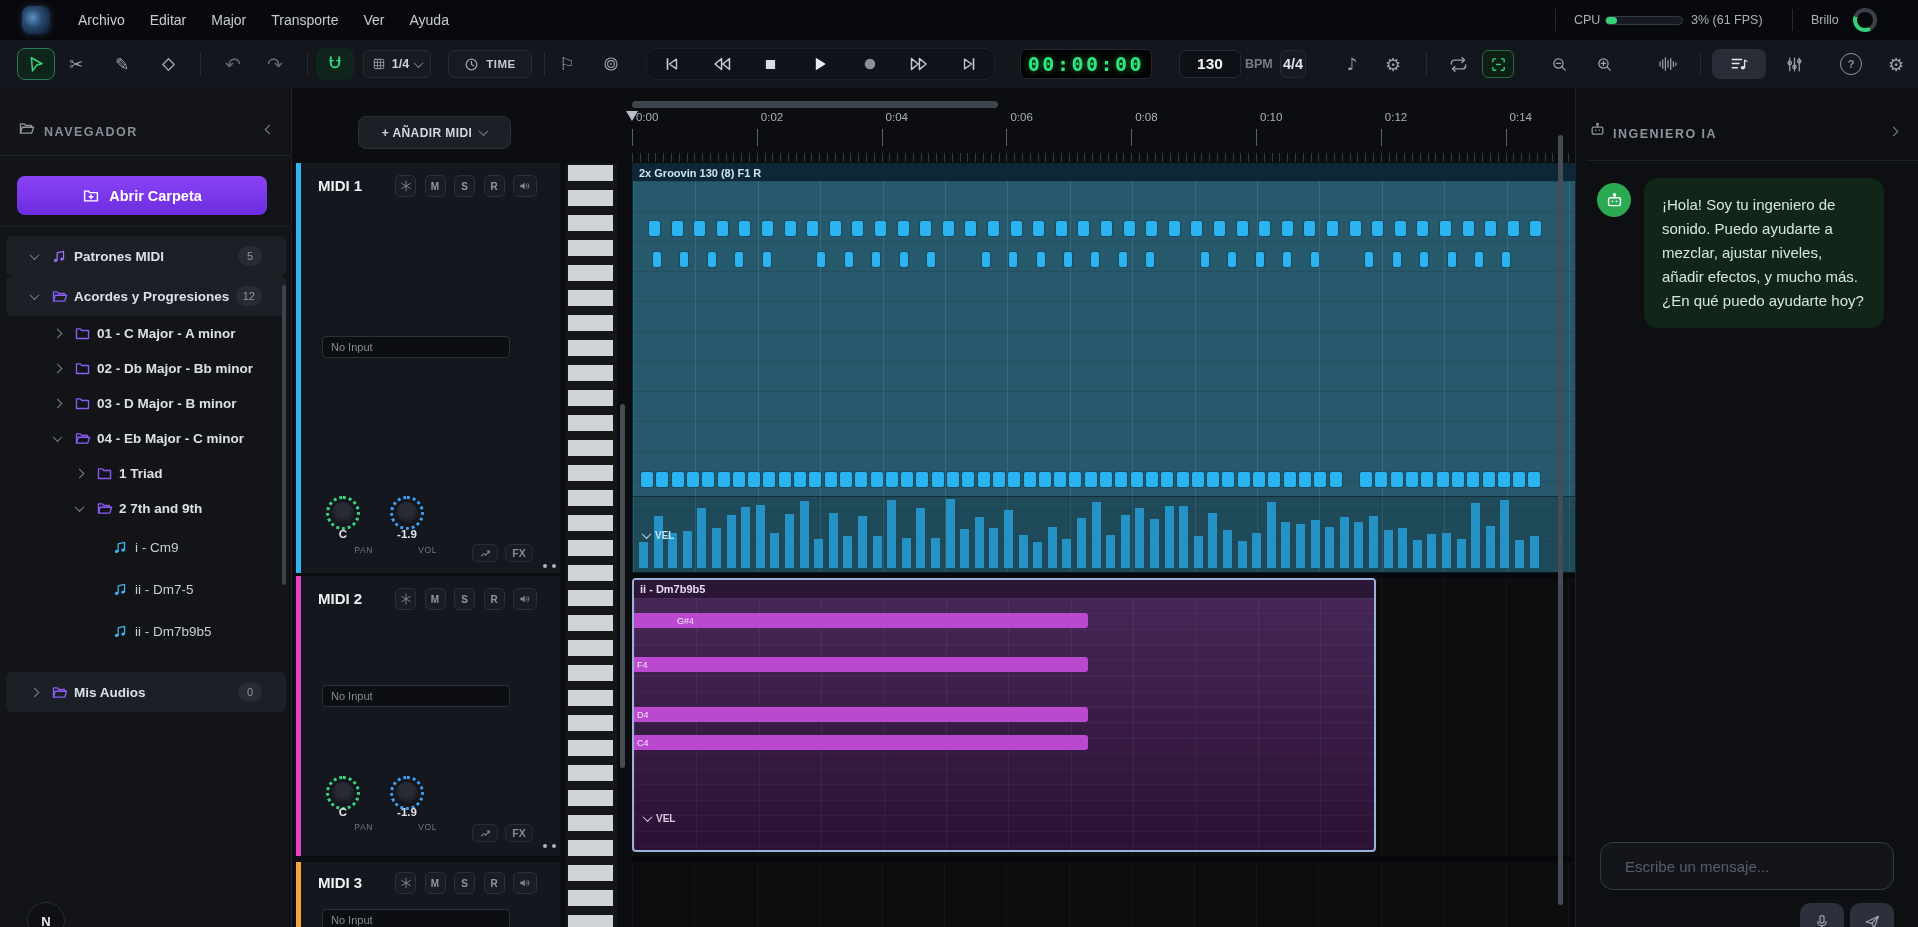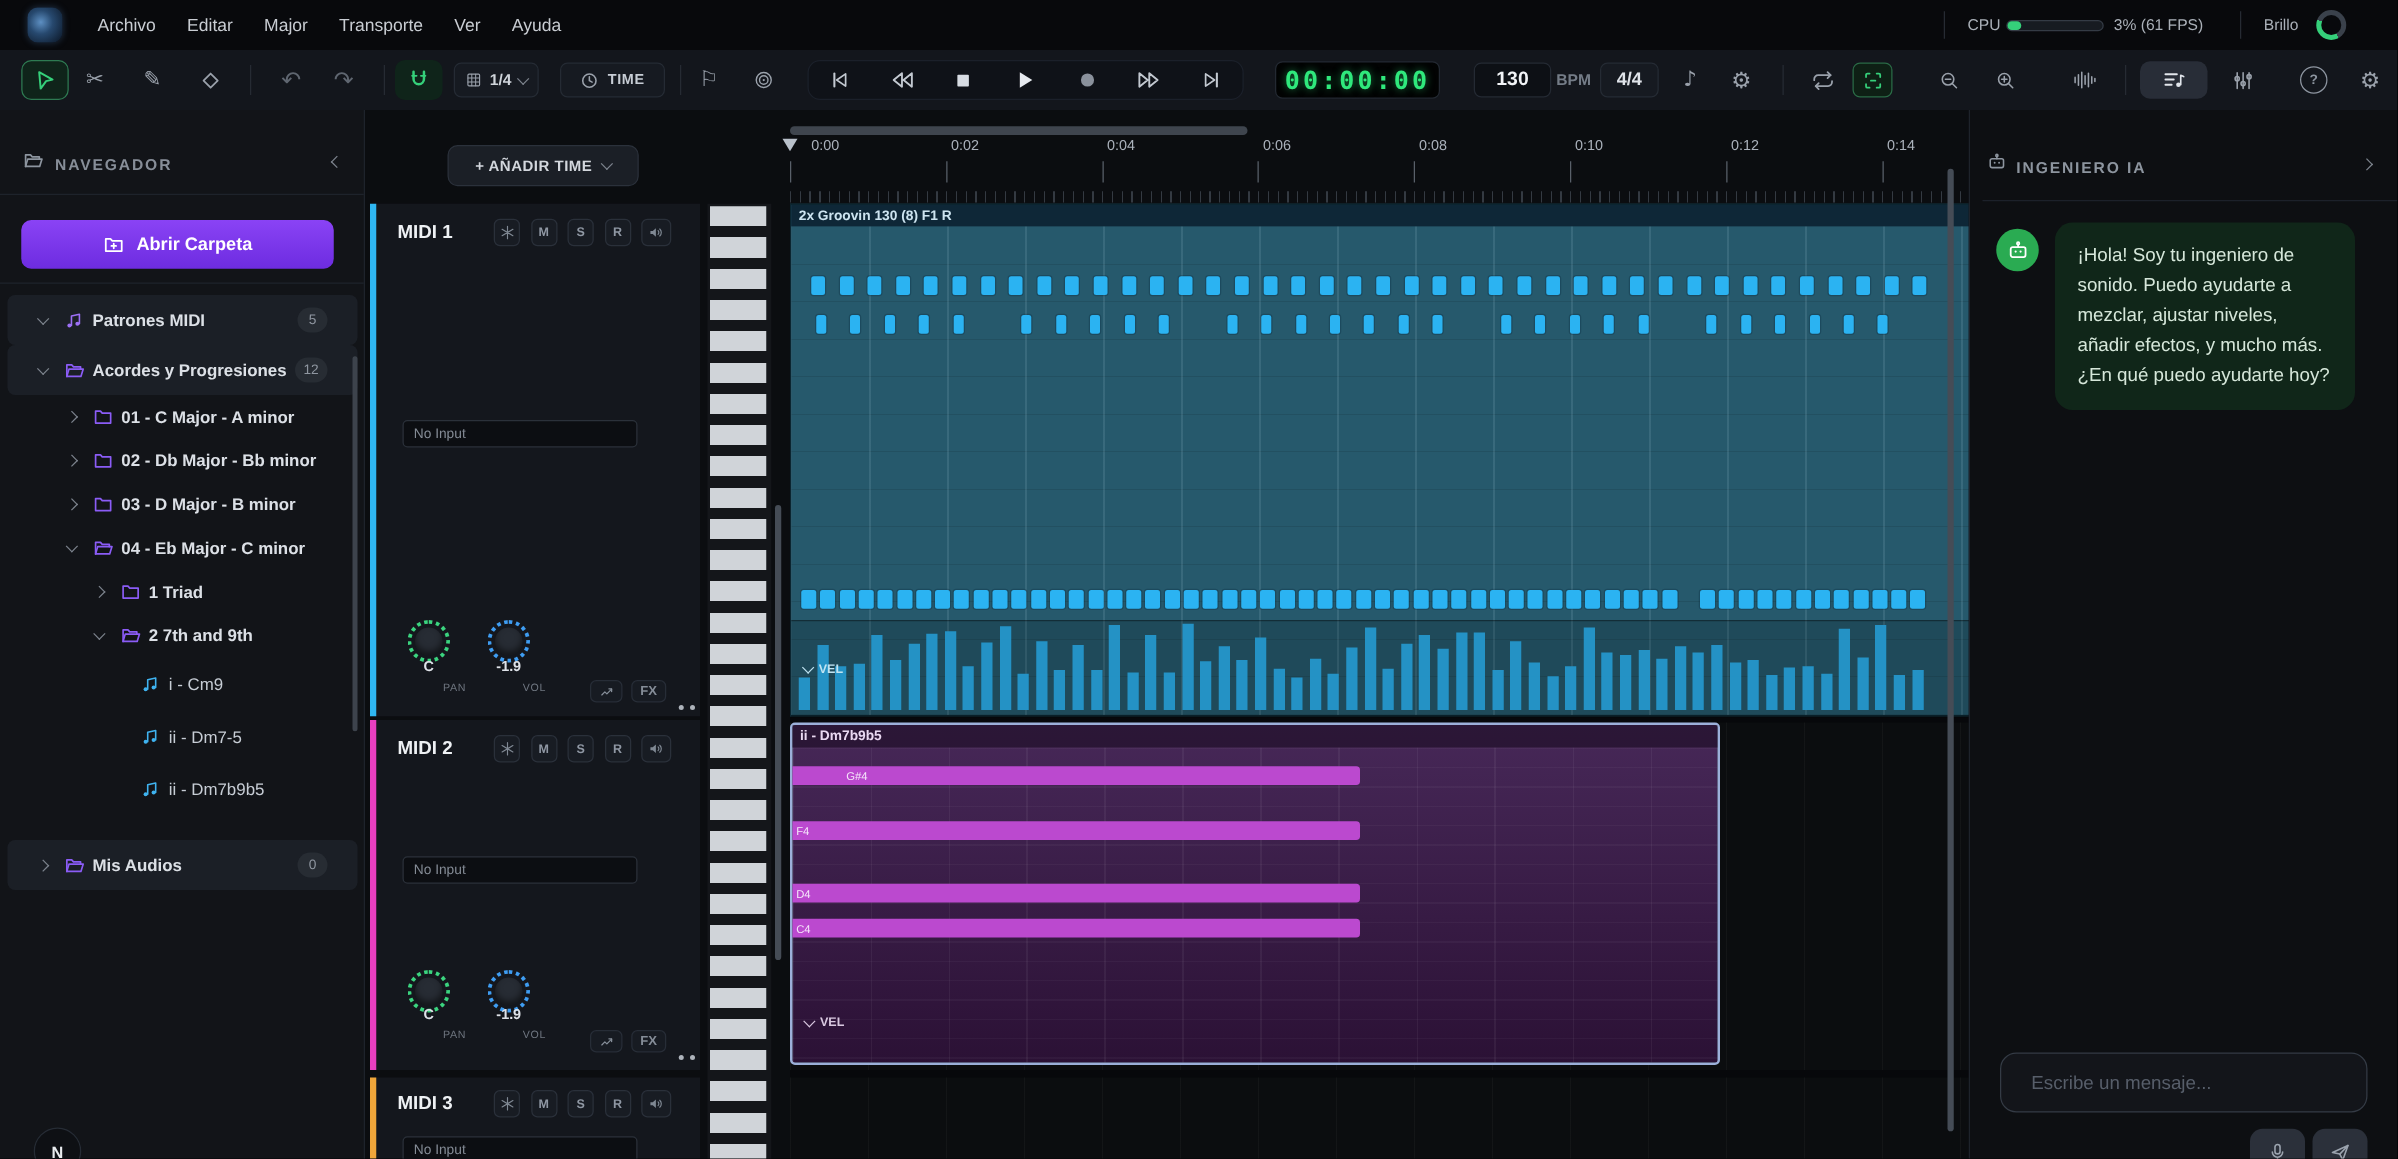--- a/index.html
+++ b/index.html
@@ -33,21 +33,21 @@
   .tico { color:#9aa1ab; }
   .dim { color:#5f6670; }
   #grid-box,#time-box,#sig-box { background:#161a21; border:1px solid #252b34; border-radius:6px; }
   #clock-box { position:absolute; left:1020px; top:49px; width:132px; height:30px; background:#020303; border:1px solid #232932; border-radius:6px;
                display:flex; align-items:center; justify-content:center;
                font-family:"DejaVu Sans Mono", monospace; font-weight:bold; font-size:20px; letter-spacing:2.5px; color:#2fe87c;
                text-shadow:0 0 7px rgba(46,232,124,.55); }
   #bpm-box { position:absolute; left:1179px; top:50px; width:62px; height:28px; background:#0d1015; border:1px solid #242a33; border-radius:6px;
              display:flex; align-items:center; justify-content:center; font-size:15.5px; font-weight:bold; color:#f2f4f7; }
   #bpm-label { position:absolute; left:1245px; top:50px; height:28px; display:flex; align-items:center; font-size:12.5px; font-weight:bold; color:#747c87; }
-  #sig-box { position:absolute; left:1280px; top:50px; width:47px; height:28px; display:flex; align-items:center; justify-content:center; font-size:14.5px; font-weight:bold; color:#dfe3e9; }
+  #sig-box { position:absolute; left:1280px; top:50px; width:26px; height:28px; display:flex; align-items:center; justify-content:center; font-size:14.5px; font-weight:bold; color:#dfe3e9; }
   #transport { position:absolute; left:646px; top:48px; width:349px; height:32px; background:#0f1218; border:1px solid #1b202a; border-radius:10px;
                display:flex; align-items:center; justify-content:space-between; padding:0 16px; }
   .chev { display:inline-block; width:7px; height:7px; border-right:1.7px solid #7d848e; border-bottom:1.7px solid #7d848e; }
   .chev.down { transform:rotate(45deg) translate(-1px,-1px); }
   .chev.right { transform:rotate(-45deg); }
   .chev.left { transform:rotate(135deg); }
 
   
   #sidebar { position:absolute; left:0; top:88px; width:292px; height:839px; background:#121418; border-right:1px solid #1e232b; }
   #nav-title { position:absolute; left:44px; top:37px; font-size:12.5px; font-weight:bold; letter-spacing:1.5px; color:#878e98; }
@@ -490,21 +490,21 @@
           </div>
           <div style="position: absolute; left: 68px; font-size: 13.5px; font-weight: 700; color: rgb(220, 224, 230); white-space: nowrap;">Mis Audios</div>
           <div class="badge">0</div>
         </div>
       </div>
     <div id="sb-scroll"></div>
   </div>
   <div id="n-badge">N</div>
 
   <div id="add-track">
-    <span>+ AÑADIR TIME</span>
+    <span>+ AÑADIR MIDI</span>
     <span class="chev down"></span>
   </div>
   <div id="track-headers">
       <div class="trackblk" style="top: 163px; height: 410px;">
         <div class="stripe" style="background: rgb(47, 183, 243);"></div>
         <div class="tname" style="top: 14px;">MIDI 1</div>
         <div class="tbtn2" style="left: 99px; top: 12px; width: 21px;">
           <span class="ico" style="width: 14px; height: 14px; color: rgb(127, 136, 147);">
             <svg viewBox="0 0 24 24" width="100%" height="100%" fill="none" stroke="currentColor" stroke-width="2" stroke-linecap="round" stroke-linejoin="round">
               <path d="M12 3.5v17M4.6 7.7l14.8 8.6M19.4 7.7L4.6 16.3" stroke-width="1.6"></path>
@@ -619,21 +619,21 @@
     </div>
   <div id="keys">
       <div class="stripes"></div>
     </div>
   <div id="keys-scroll"></div>
 
   <div id="ruler">
     <div id="hscroll"></div>
     <div id="playhead"></div>
     <div id="minor-ticks"></div>
-  <div class="rlabel" style="left: 4px; margin-left: 13px;">0:00</div>
+  <div class="rlabel" style="left: 4px;">0:00</div>
       <div class="rtick" style="left: 0px;"></div>
       <div class="rlabel" style="left: 128.8px;">0:02</div>
       <div class="rtick" style="left: 124.8px;"></div>
       <div class="rlabel" style="left: 253.6px;">0:04</div>
       <div class="rtick" style="left: 249.6px;"></div>
       <div class="rlabel" style="left: 378.4px;">0:06</div>
       <div class="rtick" style="left: 374.4px;"></div>
       <div class="rlabel" style="left: 503.2px;">0:08</div>
       <div class="rtick" style="left: 499.2px;"></div>
       <div class="rlabel" style="left: 628px;">0:10</div>

